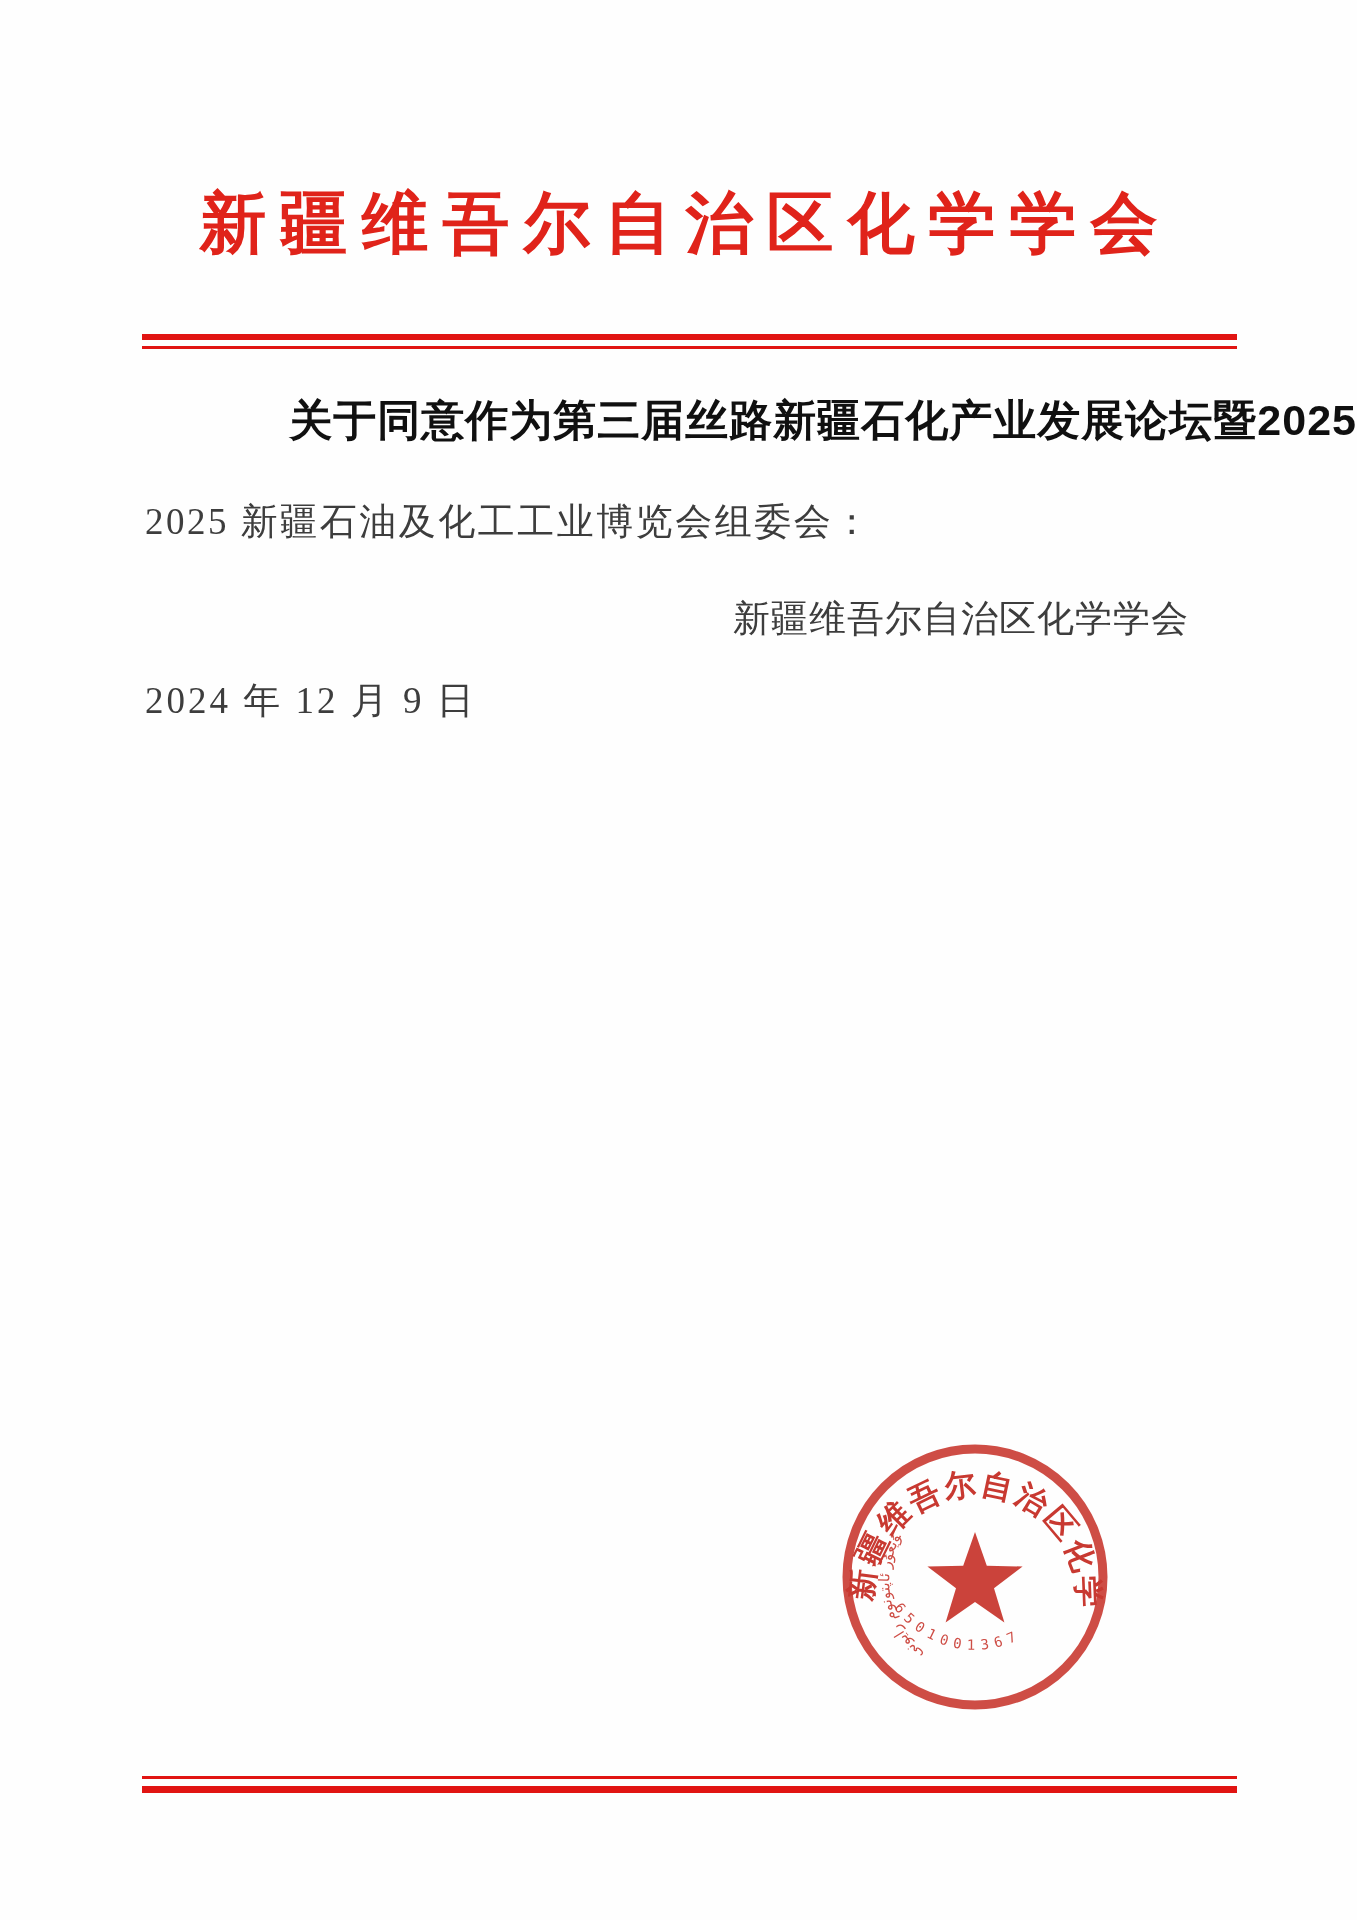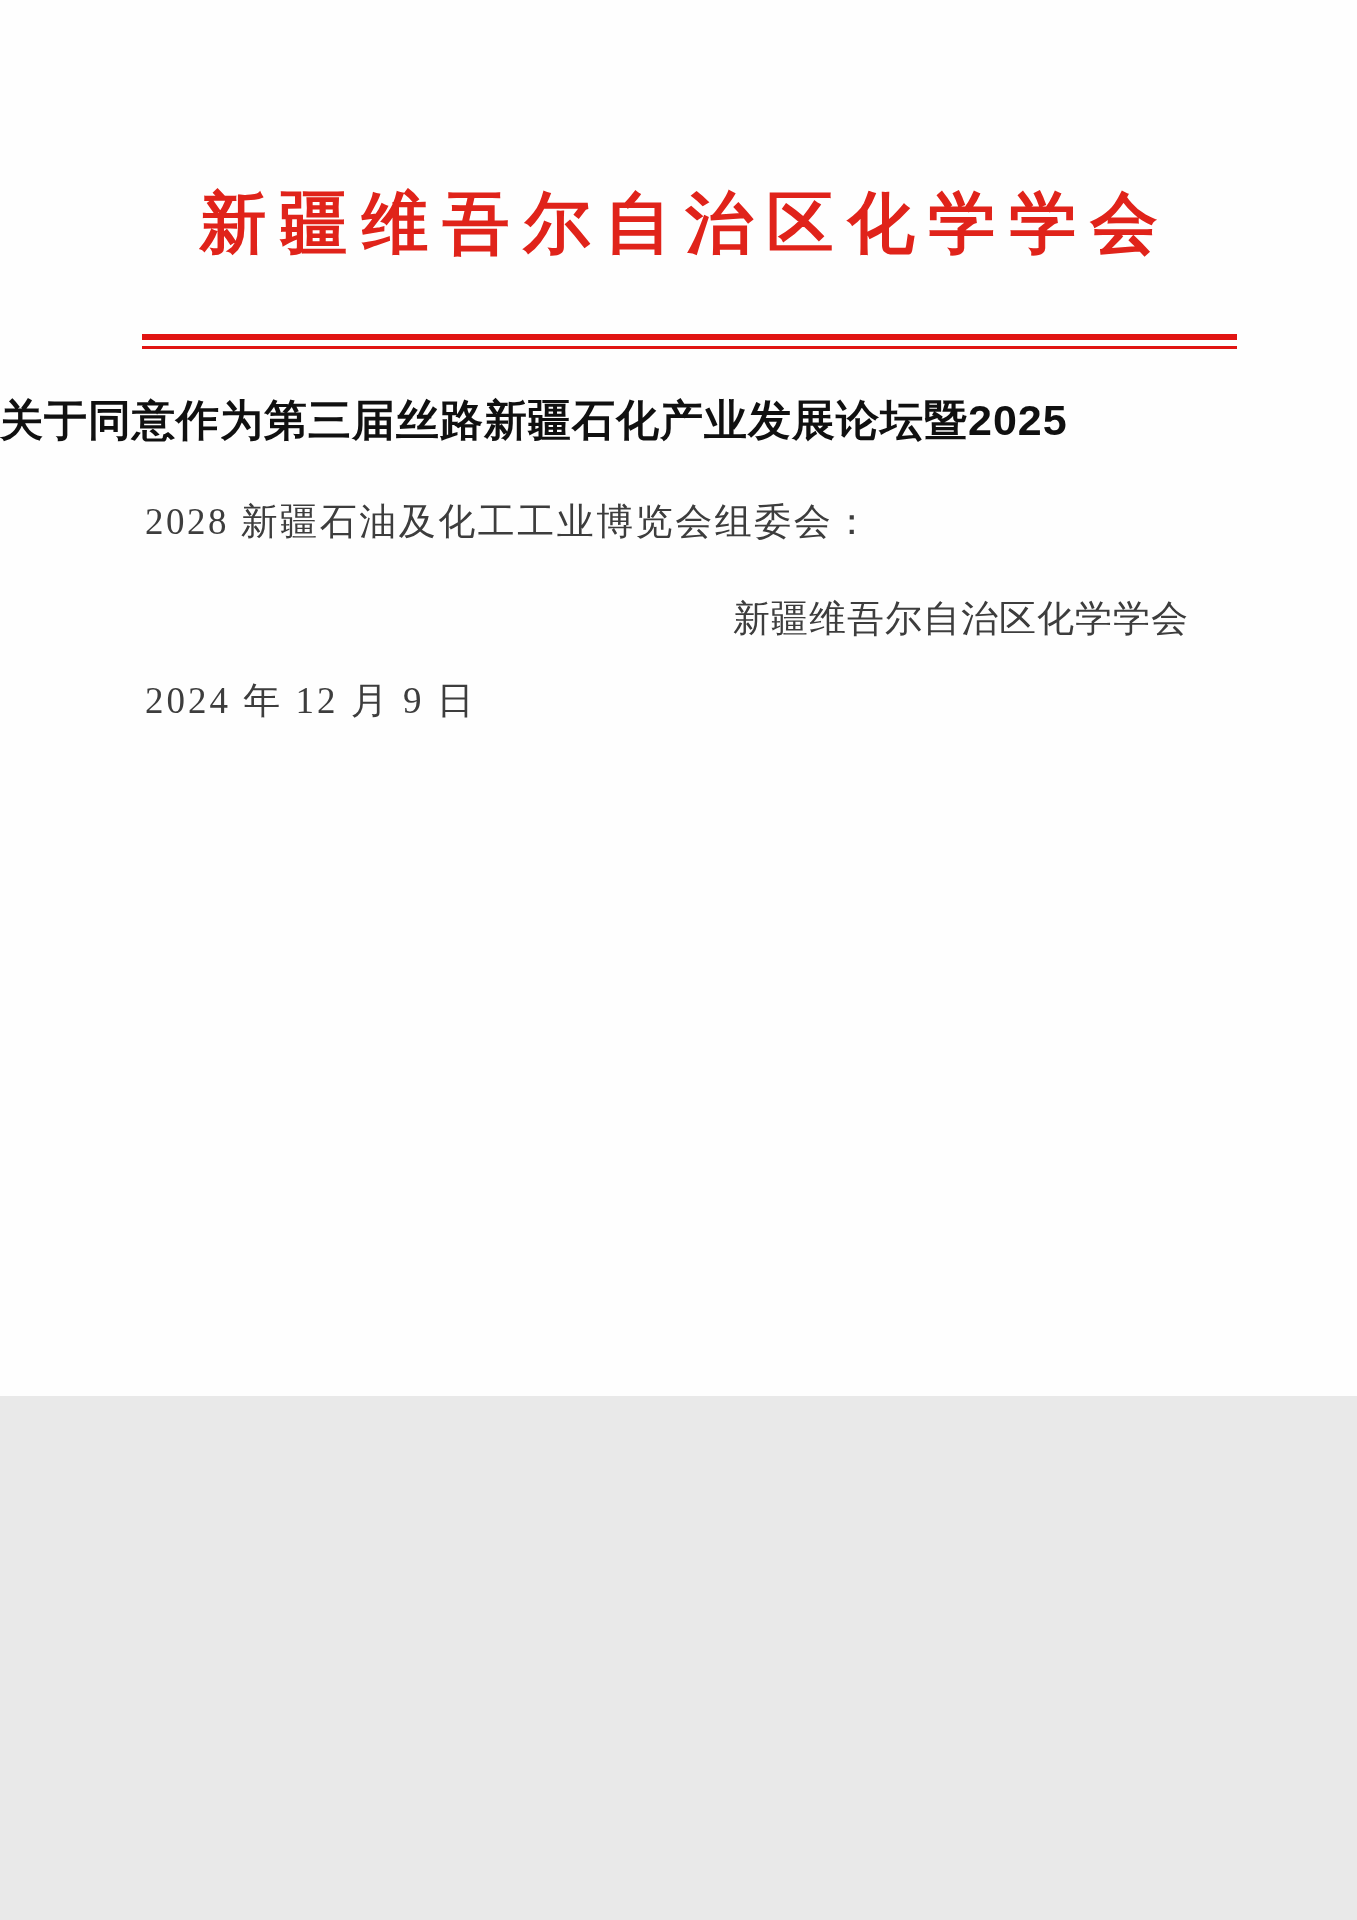--- a/index.html
+++ b/index.html
@@ -1,20 +1,20 @@
 <!DOCTYPE html>
 <html><head>
 <meta charset="utf-8">
 <style>
   * { margin: 0; padding: 0; box-sizing: border-box; }
   html, body { background: #e9e9e9; }
   .page {
     position: relative;
     width: 1357px;
-    height: 1396px;
+    height: 1920px;
     margin: 0 auto;
     background: #fefefe;
     overflow: hidden;
     font-family: "Liberation Serif", "DejaVu Serif", serif;
   }
   
   .org-name {
     margin-top: 188px;
     text-align: center;
     font-family: "Liberation Serif", "DejaVu Serif", serif;
@@ -28,21 +28,21 @@
   }
   .rule-top {
     margin: 76px 120px 0 142px;
   }
   .rule-top .rule-thick { height: 6px; background: #e11412; }
   .rule-top .rule-gap   { height: 6px; }
   .rule-top .rule-thin  { height: 3px; background: #e11412; }
   
   .doc-title {
     margin-top: 40px;
-    text-align: left;
+    text-align: right;
     font-family: "Liberation Sans", "DejaVu Sans", sans-serif;
     font-weight: 700;
     font-size: 43px;
     line-height: 62px;
     color: #101010;
     letter-spacing: 1px;
   }
   
   .body {
     margin-top: 40px;
@@ -101,21 +101,21 @@
     <div class="rule-thick"></div>
     <div class="rule-gap"></div>
     <div class="rule-thin"></div>
   </div>
 
   <div class="doc-title">
     <div>关于同意作为第三届丝路新疆石化产业发展论坛暨2025</div>
   </div>
 
   <div class="body">
-    <p class="salutation">2028 新疆石油及化工工业博览会组委会：</p>
+    <p class="salutation">2025 新疆石油及化工工业博览会组委会：</p>
     <p class="signature">新疆维吾尔自治区化学学会</p>
     <p class="date">2024 年 12 月 9 日</p>
   </div>
 
   <div class="seal">
     <svg width="274" height="274" viewBox="0 0 274 274">
       <defs>
         <path id="arcTop" d="M 35,172 A 103,103 0 1 1 239,172" fill="none"></path>
         <path id="arcBottom" d="M 47,152 A 99,99 0 0 0 227,152" fill="none"></path>
         <path id="arcLeft" d="M 88,216 A 93,93 0 0 1 64,95" fill="none"></path>

